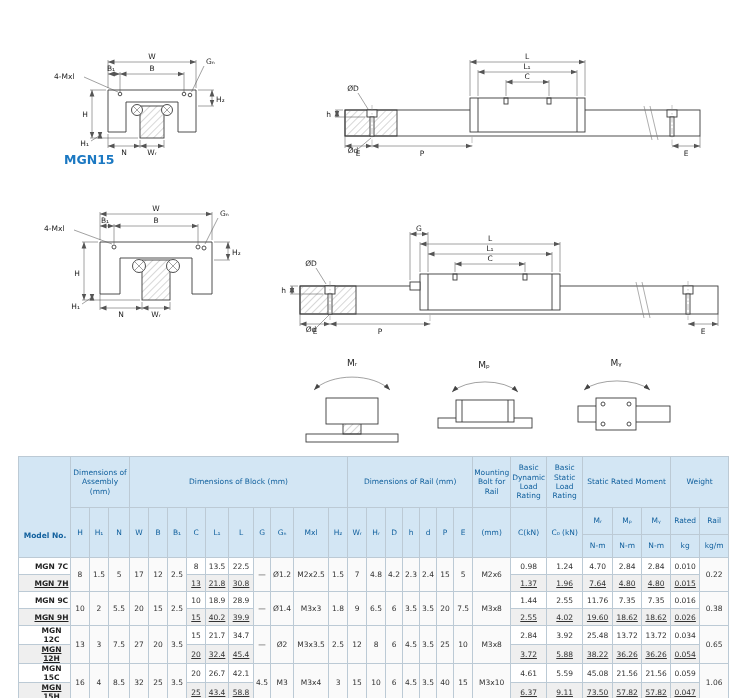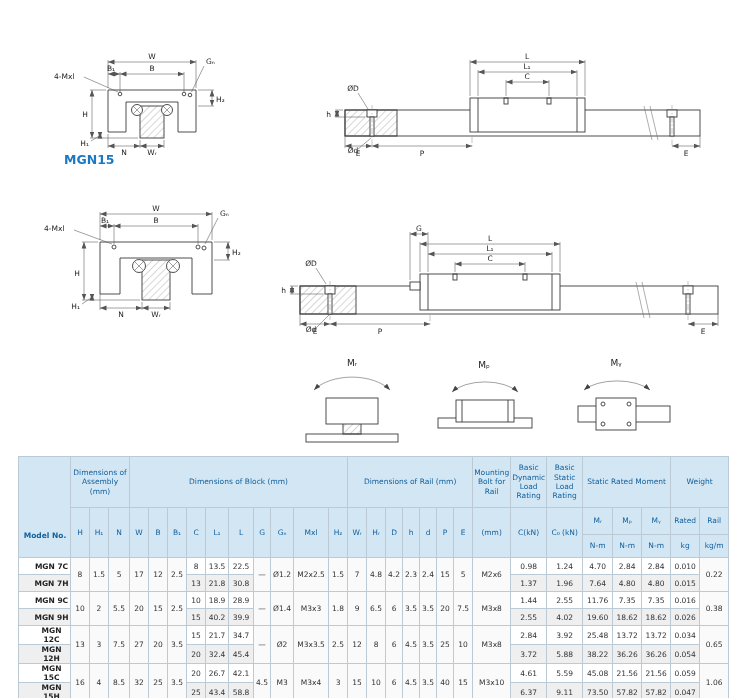--- a/index.html
+++ b/index.html
@@ -23,21 +23,21 @@
   .tblwrap{position:absolute;left:18px;top:456px;width:704px;}
   table{border-collapse:collapse;table-layout:fixed;width:704px;font-size:7.5px;color:#333;
         border:1px solid #9fb6c7;}
   th,td{border:1px solid #bccad5;padding:0;text-align:center;vertical-align:middle;overflow:hidden;}
   thead th{background:#d3e6f4;color:#12619e;font-weight:normal;line-height:1.25;padding:1px;}
   thead tr:nth-child(1) th{height:48px;}
   thead tr:nth-child(2) th{height:24px;}
   thead tr:nth-child(3) th{height:20px;}
   th.modelhead{vertical-align:bottom;text-align:center;padding:2px 2px 17px 3px;font-weight:bold;}
   tbody td{height:16px;background:#fff;}
-  tbody tr.alt td{background:#efefef;}
+  tbody tr.alt td{background:#efefef;text-decoration:underline;}
   tbody td.sp{background:#fafafa;}
   td.model{text-align:center;padding-left:14px;font-weight:bold;color:#222;}
 </style>
 </head>
 <body>
 
 <div class="page">
 
 
   <svg id="d1" width="739" height="140" viewBox="0 0 739 140">

